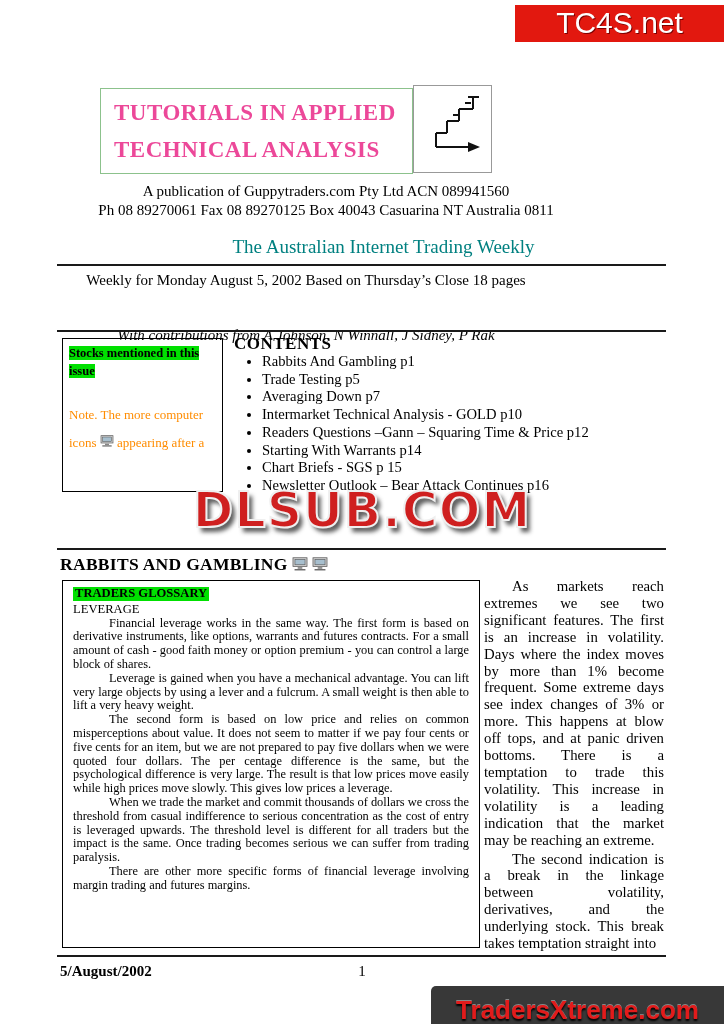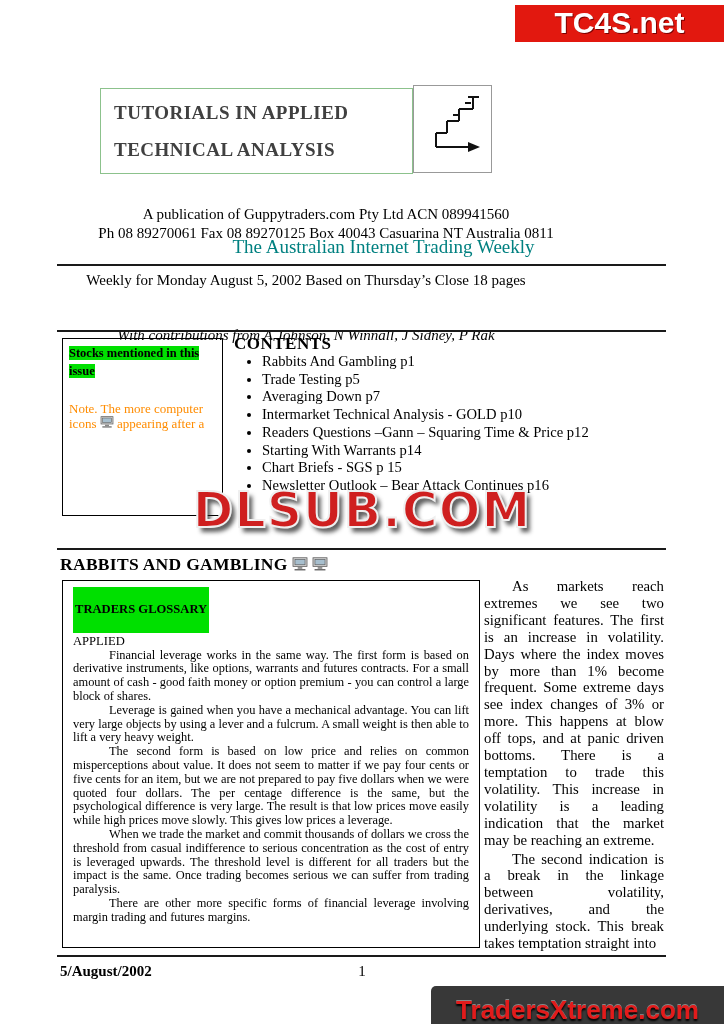--- a/index.html
+++ b/index.html
@@ -13,61 +13,61 @@
     overflow: hidden;
   }
   .rule {
     position: absolute; left: 57px; width: 609px; height: 0;
     border-top: 2px solid #1a1a1a;
   }
   
   .tc4s {
     position: absolute; top: 5px; right: 0; width: 209px; height: 37px;
     background: #e2180f; color: #fff;
-    font-family: "Liberation Sans", sans-serif; font-weight: bold;
+    font-family: "Liberation Sans", sans-serif; font-weight: normal;
     font-size: 30px; line-height: 36px; text-align: center;
     text-shadow: 1px 1px 0 #7a0000;
   }
   
   .title-box {
     position: absolute; top: 88px; left: 100px; width: 313px; height: 86px;
     border: 1px solid #8cc28c; background: #fff;
     padding-left: 13px; display: flex; flex-direction: column; justify-content: center;
   }
   .title-line {
-    font-size: 19px; font-weight: bold; color: #404040;
+    font-size: 23px; font-weight: bold; color: #ec4899;
     letter-spacing: 0.5px; line-height: 37px; white-space: nowrap;
   }
   .chart-box {
     position: absolute; top: 85px; left: 413px; width: 79px; height: 88px;
     border: 1px solid #999; background: #fff;
     display: flex; align-items: center; justify-content: center;
   }
-  .pub-info { position: absolute; top: 182px; left: 0; width: 652px; text-align: center; margin-top: 23px; }
+  .pub-info { position: absolute; top: 182px; left: 0; width: 652px; text-align: center; }
   .pub-line { font-size: 15px; line-height: 18.5px; }
   .tagline {
     position: absolute; top: 236px; left: 0; width: 724px; text-align: center;
     font-size: 19px; color: #008080; padding-left: 43px;
   }
   
   .issue { position: absolute; top: 271px; left: 0; width: 612px; text-align: center; }
   .issue-l1 { font-size: 15px; line-height: 19px; }
   .issue-l2 { font-size: 15px; font-style: italic; line-height: 19px; margin-top: 36px; }
   .issue-l3 { font-size: 11.5px; font-style: italic; color: #1e8a1e; line-height: 17px; }
   
   .stocks-box {
-    position: absolute; top: 338px; left: 62px; width: 161px; height: 178px;
+    position: absolute; top: 338px; left: 62px; width: 161px; height: 154px;
     border: 1px solid #000; padding: 4px 6px;
   }
   .stocks-title {
     display: inline; background: #00e000; font-weight: bold;
     font-size: 12.5px; line-height: 16px;
   }
   .stocks-list { margin-top: 20px; font-size: 13.5px; line-height: 16.5px; }
-  .stocks-note { margin-top: 22px; color: #ff8c00; font-size: 13px; line-height: 15px; }
+  .stocks-note { margin-top: 22px; color: #ff8c00; font-size: 13px; line-height: 28px; }
   
   .contents-heading {
     position: absolute; top: 334px; left: 234px;
     font-size: 17px; font-weight: bold; letter-spacing: 0.5px;
   }
   .contents-list { position: absolute; top: 353px; left: 244px; width: 400px; }
   .contents-list ul { margin: 0; padding-left: 18px; }
   .contents-list li { font-size: 14.6px; line-height: 17.7px; }
   
   .watermark {
@@ -84,21 +84,21 @@
     font-size: 17.5px; font-weight: bold; letter-spacing: 0.3px;
   }
   .article-heading .hicon { margin-left: 4px; vertical-align: -1px; }
   .glossary-box {
     position: absolute; top: 580px; left: 62px; width: 418px; height: 368px;
     border: 1px solid #000; padding: 6px 10px 4px 10px;
     font-size: 12.4px; line-height: 13.8px; text-align: justify; overflow: hidden;
   }
   .glossary-title {
     display: inline-block; background: #00e000; font-weight: bold;
-    font-size: 12.6px; padding: 16px 2px;
+    font-size: 12.6px; padding: 0 2px;
   }
   .glossary-term { font-size: 12.6px; margin: 2px 0 0 0; }
   .glossary-box p { margin: 0; text-indent: 36px; }
   .right-col {
     position: absolute; top: 578px; left: 484px; width: 180px;
     font-size: 14.8px; line-height: 16.9px; text-align: justify;
   }
   .right-col p { margin: 0; text-indent: 28px; }
   .right-col p + p { margin-top: 2px; }
   
@@ -201,21 +201,21 @@
         </svg></span><span class="hicon"><svg width="16" height="14" viewBox="0 0 20 18">
           <rect x="1" y="1" width="18" height="11" fill="#d6d6d6" stroke="#555"></rect>
           <rect x="3.5" y="3" width="13" height="7" fill="#a7bfce" stroke="#555" stroke-width="0.8"></rect>
           <rect x="7" y="13" width="6" height="2.2" fill="#888"></rect>
           <rect x="3" y="15.5" width="14" height="1.8" fill="#666"></rect>
         </svg></span>
   </div>
 
   <div class="glossary-box">
     <span class="glossary-title">TRADERS GLOSSARY</span>
-    <div class="glossary-term">APPLIED</div>
+    <div class="glossary-term">LEVERAGE</div>
     <p>Financial leverage works in the same way. The first form is based on derivative instruments, like options, warrants and futures contracts. For a small amount of cash - good faith money or option premium - you can control a large block of shares.</p>
     <p>Leverage is gained when you have a mechanical advantage. You can lift very large objects by using a lever and a fulcrum. A small weight is then able to lift a very heavy weight.</p>
     <p>The second form is based on low price and relies on common misperceptions about value. It does not seem to matter if we pay four cents or five cents for an item, but we are not prepared to pay five dollars when we were quoted four dollars. The per centage difference is the same, but the psychological difference is very large. The result is that low prices move easily while high prices move slowly. This gives low prices a leverage.</p>
     <p>When we trade the market and commit thousands of dollars we cross the threshold from casual indifference to serious concentration as the cost of entry is leveraged upwards. The threshold level is different for all traders but the impact is the same. Once trading becomes serious we can suffer from trading paralysis.</p>
     <p>There are other more specific forms of financial leverage involving margin trading and futures margins.</p>
   </div>
 
   <div class="right-col">
     <p>As markets reach extremes we see two significant features. The first is an increase in volatility. Days where the index moves by more than 1% become frequent. Some extreme days see index changes of 3% or more. This happens at blow off tops, and at panic driven bottoms. There is a temptation to trade this volatility. This increase in volatility is a leading indication that the market may be reaching an extreme.</p>
     <p>The second indication is a break in the linkage between volatility, derivatives, and the underlying stock. This break takes temptation straight into</p>

